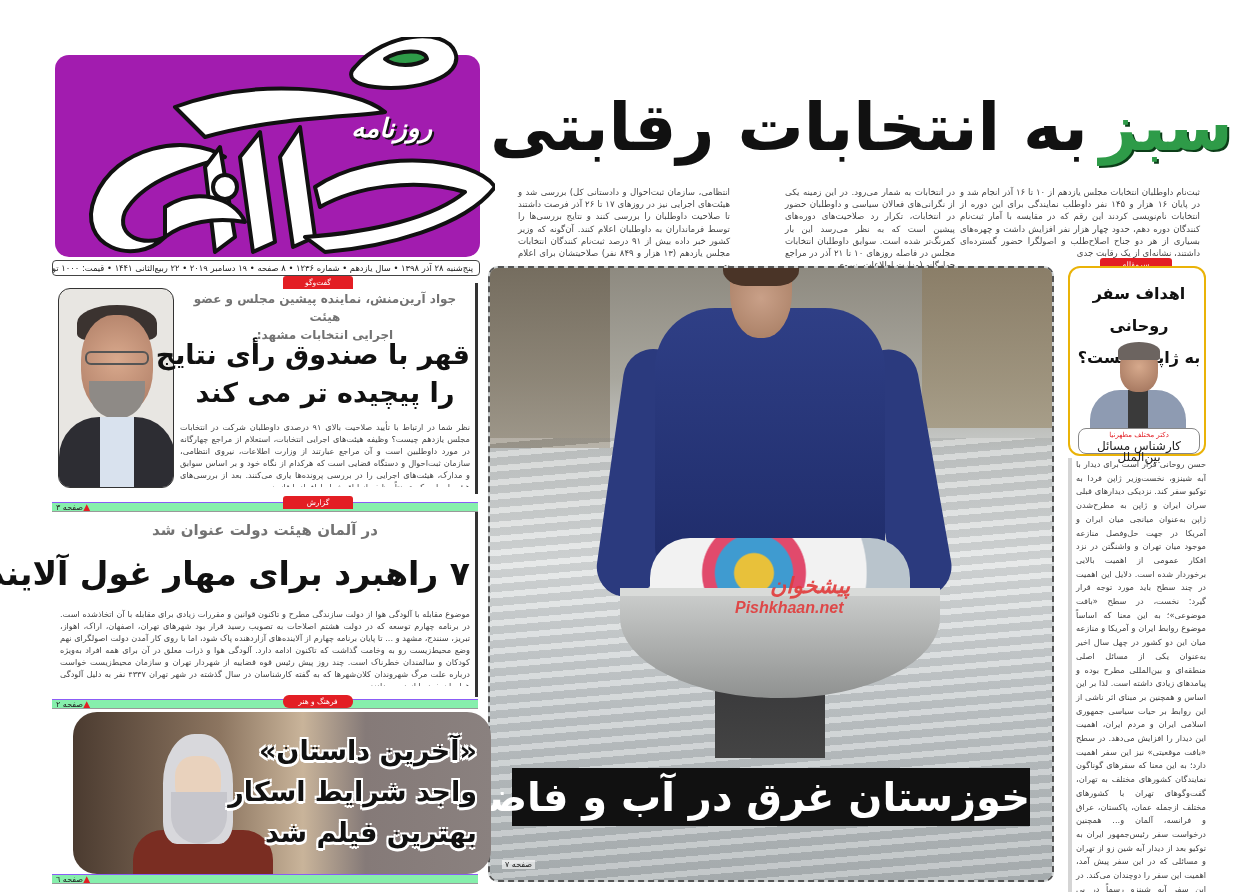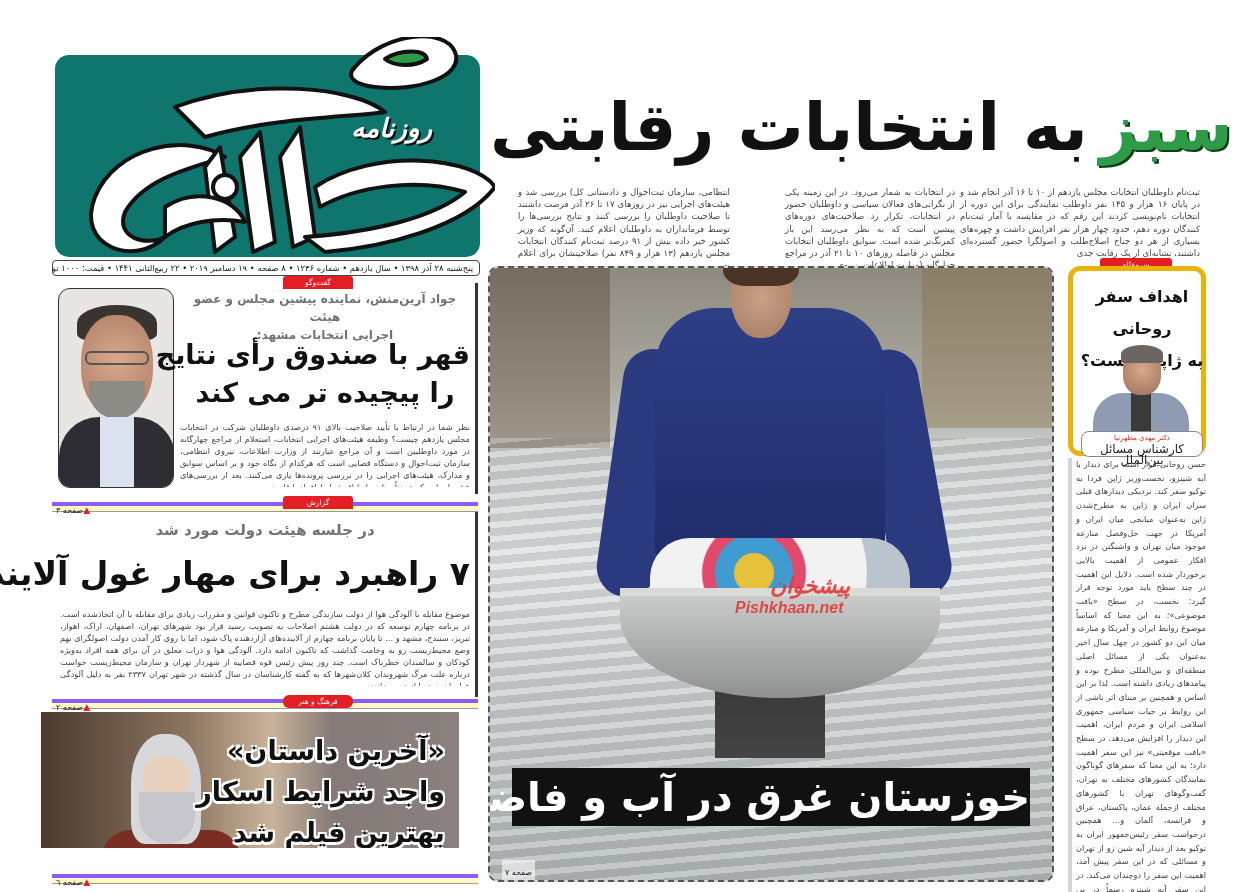--- a/index.html
+++ b/index.html
@@ -1,20 +1,20 @@
 <!DOCTYPE html>
 <html><head>
 <meta charset="utf-8">
 <style>
   * { box-sizing: border-box; margin: 0; padding: 0; }
   html, body { width: 1250px; height: 892px; background: #ffffff; overflow: hidden; }
   body { font-family: "DejaVu Sans", sans-serif; color: #222; position: relative; direction: ltr; }
 
   
-  .masthead { position: absolute; left: 55px; top: 55px; width: 425px; height: 202px; background: #0f766e; border-radius: 14px; overflow: visible; }
+  .masthead { position: absolute; left: 55px; top: 55px; width: 425px; height: 202px; background: #a21caf; border-radius: 14px; overflow: visible; }
   .masthead .logo { position: absolute; left: 0; top: -18px; width: 440px; height: 240px; }
   .masthead .daily { position: absolute; right: 48px; top: 58px; font-family: "DejaVu Serif", serif; font-size: 26px; font-weight: bold; color: #fff; font-style: italic; text-shadow: 2px 2px 0 #111; direction: rtl; }
 
   .dateline { position: absolute; left: 52px; top: 260px; width: 428px; height: 16px; border: 1px solid #444; border-radius: 4px; font-size: 8.4px; line-height: 14px; padding: 0 6px; white-space: nowrap; overflow: hidden; direction: rtl; text-align: right; color: #222; }
 
   
   .main-headline { position: absolute; left: 490px; top: 72px; width: 718px; height: 110px; display: flex; justify-content: flex-end; align-items: center; direction: rtl; font-family: "DejaVu Sans", sans-serif; font-weight: bold; font-size: 66px; letter-spacing: -3px; white-space: nowrap; }
   .main-headline .green { color: #2e9b48; text-shadow: 2px 2px 0 #0b3d18; margin-left: 12px; }
   .main-headline .black { color: #111; }
 
@@ -40,50 +40,50 @@
   .arm-l { position: absolute; left: -25px; top: 80px; width: 60px; height: 250px; background: #2b3a7e; border-radius: 30px; transform: rotate(8deg); }
   .arm-r { position: absolute; left: 240px; top: 80px; width: 60px; height: 250px; background: #2b3a7e; border-radius: 30px; transform: rotate(-10deg); }
   .legs { position: absolute; left: 80px; top: 300px; width: 110px; height: 190px; background: linear-gradient(180deg,#2a2a2e,#444); }
   .basin { position: absolute; left: 130px; top: 320px; width: 320px; height: 110px; border-radius: 0 0 160px 160px / 0 0 80px 80px; background: linear-gradient(180deg,#c9cbca,#8f9190); border-top: 8px solid #d9dbd9; }
   .laundry { position: absolute; left: 160px; top: 270px; width: 260px; height: 70px; border-radius: 40px 40px 10px 10px; background: radial-gradient(circle at 40% 50%, #e8c13a 0 12%, #3f9bd0 13% 24%, #e14a6c 25% 32%, #f2f2f2 33% 70%, #b9c4cc 71%); }
   .watermark { position: absolute; left: 245px; top: 305px; font-size: 16px; font-weight: bold; font-style: italic; color: #e23a3a; opacity: .9; font-family: "Liberation Sans", sans-serif; }
   .watermark .fa { display: block; font-size: 22px; margin-left: 35px; direction: rtl; }
 
   .photo-headline { position: absolute; left: 22px; top: 500px; width: 518px; height: 58px; background: #111; color: #fff; font-weight: bold; font-size: 40px; line-height: 58px; text-align: center; direction: rtl; white-space: nowrap; letter-spacing: -1px; }
   .photo-sub { position: absolute; left: 90px; top: 562px; width: 380px; height: 28px; background: #e31e24; color: #fff; font-weight: bold; font-size: 20px; line-height: 28px; text-align: center; direction: rtl; white-space: nowrap; }
-  .photo-page { position: absolute; left: 12px; top: 592px; font-size: 8px; color: #222; background: rgba(255,255,255,.6); padding: 8px 3px; direction: rtl; }
+  .photo-page { position: absolute; left: 12px; top: 592px; font-size: 8px; color: #222; background: rgba(255,255,255,.6); padding: 0 3px; direction: rtl; }
 
   
   .section-tag { position: absolute; height: 13px; background: #e31e24; color: #fff; font-size: 7.5px; line-height: 13px; text-align: center; border-radius: 3px 3px 0 0; direction: rtl; }
   .left-box { position: absolute; left: 52px; width: 426px; border-right: 3px solid #333; }
-  .page-bar { position: absolute; left: 52px; width: 426px; height: 10px; border-top: 4px solid #8b5cf6; border-bottom: 1px solid #999; background: #fef9c3; }
+  .page-bar { position: absolute; left: 52px; width: 426px; height: 10px; border-top: 1px solid #8b5cf6; border-bottom: 1px solid #999; background: #86efac; }
   .page-bar .pg { position: absolute; left: 4px; top: -1px; font-size: 8px; line-height: 10px; color: #222; direction: rtl; }
   .page-bar .caret { color: #e31e24; font-size: 9px; margin-right: 3px; }
 
   .interview-photo { position: absolute; left: 58px; top: 288px; width: 116px; height: 200px; border-radius: 12px; overflow: hidden; border: 1px solid #333; background: #e8e6e2; }
   .interview-photo .face { position: absolute; left: 22px; top: 26px; width: 72px; height: 100px; border-radius: 45%; background: radial-gradient(circle at 50% 45%, #d9a98d, #a87760); }
   .interview-photo .hairp { position: absolute; left: 18px; top: 16px; width: 80px; height: 36px; border-radius: 50% 50% 20% 20%; background: #3b3330; }
   .interview-photo .glasses { position: absolute; left: 26px; top: 62px; width: 64px; height: 14px; border: 2px solid #555; border-radius: 6px; }
   .interview-photo .beard { position: absolute; left: 30px; top: 92px; width: 56px; height: 38px; border-radius: 0 0 30px 30px; background: #8e8a86; }
   .interview-photo .suit { position: absolute; left: 0; top: 128px; width: 116px; height: 80px; background: linear-gradient(90deg,#2d2d33 0 35%, #d9e2ee 35% 65%, #2d2d33 65%); border-radius: 40px 40px 0 0; }
 
   .kicker { position: absolute; font-weight: bold; color: #737373; direction: rtl; text-align: center; }
   .big-head { position: absolute; font-weight: bold; color: #111; direction: rtl; text-align: center; white-space: nowrap; }
   .body-text { position: absolute; font-size: 8.2px; line-height: 12px; color: #444; direction: rtl; text-align: justify; }
 
-  .culture-img { position: absolute; left: 41px; top: 712px; width: 418px; height: 136px; overflow: hidden; background: linear-gradient(90deg,#4b3b30 0%, #8c7560 35%, #c9b49a 55%, #857a78 70%, #8a817f 100%); }
+  .culture-img { position: absolute; left: 73px; top: 712px; width: 418px; height: 162px; overflow: hidden; background: linear-gradient(90deg,#4b3b30 0%, #8c7560 35%, #c9b49a 55%, #857a78 70%, #8a817f 100%); border-radius: 24px; }
   .culture-img .old-man { position: absolute; left: 60px; top: 22px; width: 120px; height: 150px; }
   .culture-img .om-hair { position: absolute; left: 30px; top: 0; width: 70px; height: 110px; border-radius: 45% 45% 20% 20%; background: #d8d8dc; }
   .culture-img .om-face { position: absolute; left: 42px; top: 22px; width: 46px; height: 50px; border-radius: 40%; background: #e9d2bd; }
   .culture-img .om-beard { position: absolute; left: 38px; top: 58px; width: 56px; height: 52px; border-radius: 0 0 30px 30px; background: #c6c6cc; }
   .culture-img .om-apron { position: absolute; left: 0; top: 96px; width: 140px; height: 70px; background: #7a2d22; border-radius: 30px 30px 0 0; }
   .culture-title { position: absolute; right: 14px; top: 18px; width: 200px; direction: rtl; text-align: right; font-weight: bold; font-size: 27px; line-height: 41px; color: #111; text-shadow: -2px -2px 0 #fff, 2px -2px 0 #fff, -2px 2px 0 #fff, 2px 2px 0 #fff, 0 3px 0 #fff; white-space: nowrap; }
 
   
-  .editorial { position: absolute; left: 1068px; top: 266px; width: 138px; height: 190px; border: 5px solid #eab308; border-radius: 12px; background: #fff; }
+  .editorial { position: absolute; left: 1068px; top: 266px; width: 138px; height: 190px; border: 2px solid #eab308; border-radius: 12px; background: #fff; }
   .editorial .title { position: absolute; left: 0; top: 10px; width: 138px; text-align: center; direction: rtl; font-weight: bold; font-size: 16px; line-height: 32px; color: #111; }
   .editorial .portrait { position: absolute; left: 18px; top: 72px; width: 100px; height: 92px; overflow: hidden; }
   .editorial .p-face { position: absolute; left: 32px; top: 6px; width: 38px; height: 46px; border-radius: 42%; background: radial-gradient(circle at 50% 45%, #d6a98c, #9d6f58); }
   .editorial .p-hair { position: absolute; left: 30px; top: 2px; width: 42px; height: 18px; border-radius: 50% 50% 10% 10%; background: #6c6460; }
   .editorial .p-suit { position: absolute; left: 2px; top: 50px; width: 96px; height: 50px; border-radius: 30px 30px 0 0; background: linear-gradient(90deg,#8e9bb2 0 40%, #3a3a3a 40% 60%, #8e9bb2 60%); }
   .editorial .byline { position: absolute; left: 8px; top: 160px; width: 122px; height: 26px; border: 1px solid #888; border-radius: 8px; background: #fff; text-align: center; direction: rtl; }
   .editorial .byline .name { display: block; font-size: 7px; color: #e31e24; line-height: 11px; margin-top: 1px; }
   .editorial .byline .role { display: block; font-size: 12px; color: #222; line-height: 11px; }
   .right-text { position: absolute; left: 1068px; top: 458px; width: 138px; font-size: 8.2px; line-height: 13.7px; color: #444; direction: rtl; text-align: justify; border-left: 4px solid #d5d5d5; padding-left: 4px; height: 434px; overflow: hidden; }
 </style>
@@ -163,21 +163,21 @@
   <div>را پیچیده تر می کند</div>
 </div>
 <div class="body-text" style="left:180px; top:421px; width:290px; height:66px; overflow:hidden;">نظر شما در ارتباط با تأیید صلاحیت بالای ۹۱ درصدی داوطلبان شرکت در انتخابات مجلس یازدهم چیست؟ وظیفه هیئت‌های اجرایی انتخابات، استعلام از مراجع چهارگانه در مورد داوطلبین است و آن مراجع عبارتند از وزارت اطلاعات، نیروی انتظامی، سازمان ثبت‌احوال و دستگاه قضایی است که هرکدام از نگاه خود و بر اساس سوابق و مدارک، هیئت‌های اجرایی را در بررسی پرونده‌ها یاری می‌کنند. بعد از بررسی‌های هیئت اجرایی که عمدتاً وظیفه انطباق شرایط افراد با قانون.</div>
 
 <div class="page-bar" style="top:502px;">
   <span class="pg"><span class="caret">▲</span><span>صفحه ۳</span></span>
 </div>
 
 <div class="section-tag" style="left:283px; top:496px; width:70px;">گزارش</div>
 <div class="left-box" style="top:512px; height:185px;"></div>
-<div class="kicker" style="left:60px; top:519px; width:410px; font-size:15px; line-height:22px;">در جلسه هیئت دولت مورد شد</div>
+<div class="kicker" style="left:60px; top:519px; width:410px; font-size:15px; line-height:22px;">در آلمان هیئت دولت عنوان شد</div>
 <div class="big-head" style="left:60px; top:547px; width:410px; font-size:33px; line-height:54px; letter-spacing:-1px;">۷ راهبرد برای مهار غول آلاینده‌ها</div>
 <div class="body-text" style="left:60px; top:608px; width:410px; height:78px; overflow:hidden;">موضوع مقابله با آلودگی هوا از دولت سازندگی مطرح و تاکنون قوانین و مقررات زیادی برای مقابله با آن اتخاذشده است. در برنامه چهارم توسعه که در دولت هشتم اصلاحات به تصویب رسید قرار بود شهرهای تهران، اصفهان، اراک، اهواز، تبریز، سنندج، مشهد و ... تا پایان برنامه چهارم از آلاینده‌های آزاردهنده پاک شود، اما با روی کار آمدن دولت اصولگرای نهم وضع محیط‌زیست رو به وخامت گذاشت که تاکنون ادامه دارد. آلودگی هوا و ذرات معلق در آن برای همه افراد به‌ویژه کودکان و سالمندان خطرناک است. چند روز پیش رئیس قوه قضاییه از شهردار تهران و سازمان محیط‌زیست خواست درباره علت مرگ شهروندان کلان‌شهرها که به گفته کارشناسان در سال گذشته در شهر تهران ۴۳۳۷ نفر به دلیل آلودگی هوا جان خود را از دست دادند.</div>
 
 <div class="page-bar" style="top:699px;">
   <span class="pg"><span class="caret">▲</span><span>صفحه ۲</span></span>
 </div>
 
 <div class="section-tag" style="left:283px; top:695px; width:70px;border-radius:6px;">فرهنگ و هنر</div>
 <div class="culture-img">
   <div class="old-man">
@@ -201,17 +201,17 @@
   <div class="title">
     <div>اهداف سفر روحانی</div>
     <div>به ژاپن چیست؟</div>
   </div>
   <div class="portrait">
     <div class="p-suit"></div>
     <div class="p-face"></div>
     <div class="p-hair"></div>
   </div>
   <div class="byline">
-    <span class="name">دکتر مهدی مطهرنیا</span>
+    <span class="name">دکتر مختلف مطهرنیا</span>
     <span class="role">کارشناس مسائل بین‌الملل</span>
   </div>
 </div>
 <div class="right-text">حسن روحانی قرار است برای دیدار با آبه شینزو، نخست‌وزیر ژاپن فردا به توکیو سفر کند. نزدیکی دیدارهای قبلی سران ایران و ژاپن به مطرح‌شدن ژاپن به‌عنوان میانجی میان ایران و آمریکا در جهت حل‌وفصل منازعه موجود میان تهران و واشنگتن در نزد افکار عمومی از اهمیت بالایی برخوردار شده است. دلایل این اهمیت در چند سطح باید مورد توجه قرار گیرد: نخست، در سطح «بافت موضوعی»؛ به این معنا که اساساً موضوع روابط ایران و آمریکا و منازعه میان این دو کشور در چهل سال اخیر به‌عنوان یکی از مسائل اصلی منطقه‌ای و بین‌المللی مطرح بوده و پیامدهای زیادی داشته است. لذا بر این اساس و همچنین بر مبنای اثر ناشی از این روابط بر حیات سیاسی جمهوری اسلامی ایران و مردم ایران، اهمیت این دیدار را افزایش می‌دهد. در سطح «بافت موقعیتی» نیز این سفر اهمیت دارد؛ به این معنا که سفرهای گوناگون نمایندگان کشورهای مختلف به تهران، گفت‌وگوهای تهران با کشورهای مختلف ازجمله عمان، پاکستان، عراق و فرانسه، آلمان و... همچنین درخواست سفر رئیس‌جمهور ایران به توکیو بعد از دیدار آبه شین زو از تهران و مسائلی که در این سفر پیش آمد، اهمیت این سفر را دوچندان می‌کند. در این سفر آبه شینزو رسماً در پی میانجیگری میان ایران و امریکا برآمد و او با چراغ سبز ترامپ به تهران سفر کرد و رهبر انقلاب اعلام کردند که ایران نه مذاکره می‌کند نه میانجی می‌پذیرد و نه حتی پیامی برای ترامپ ردوبدل خواهد شد. آنچه در این زمینه مطرح شد به‌عنوان پارادایم یا</div>
 
 </body></html>

